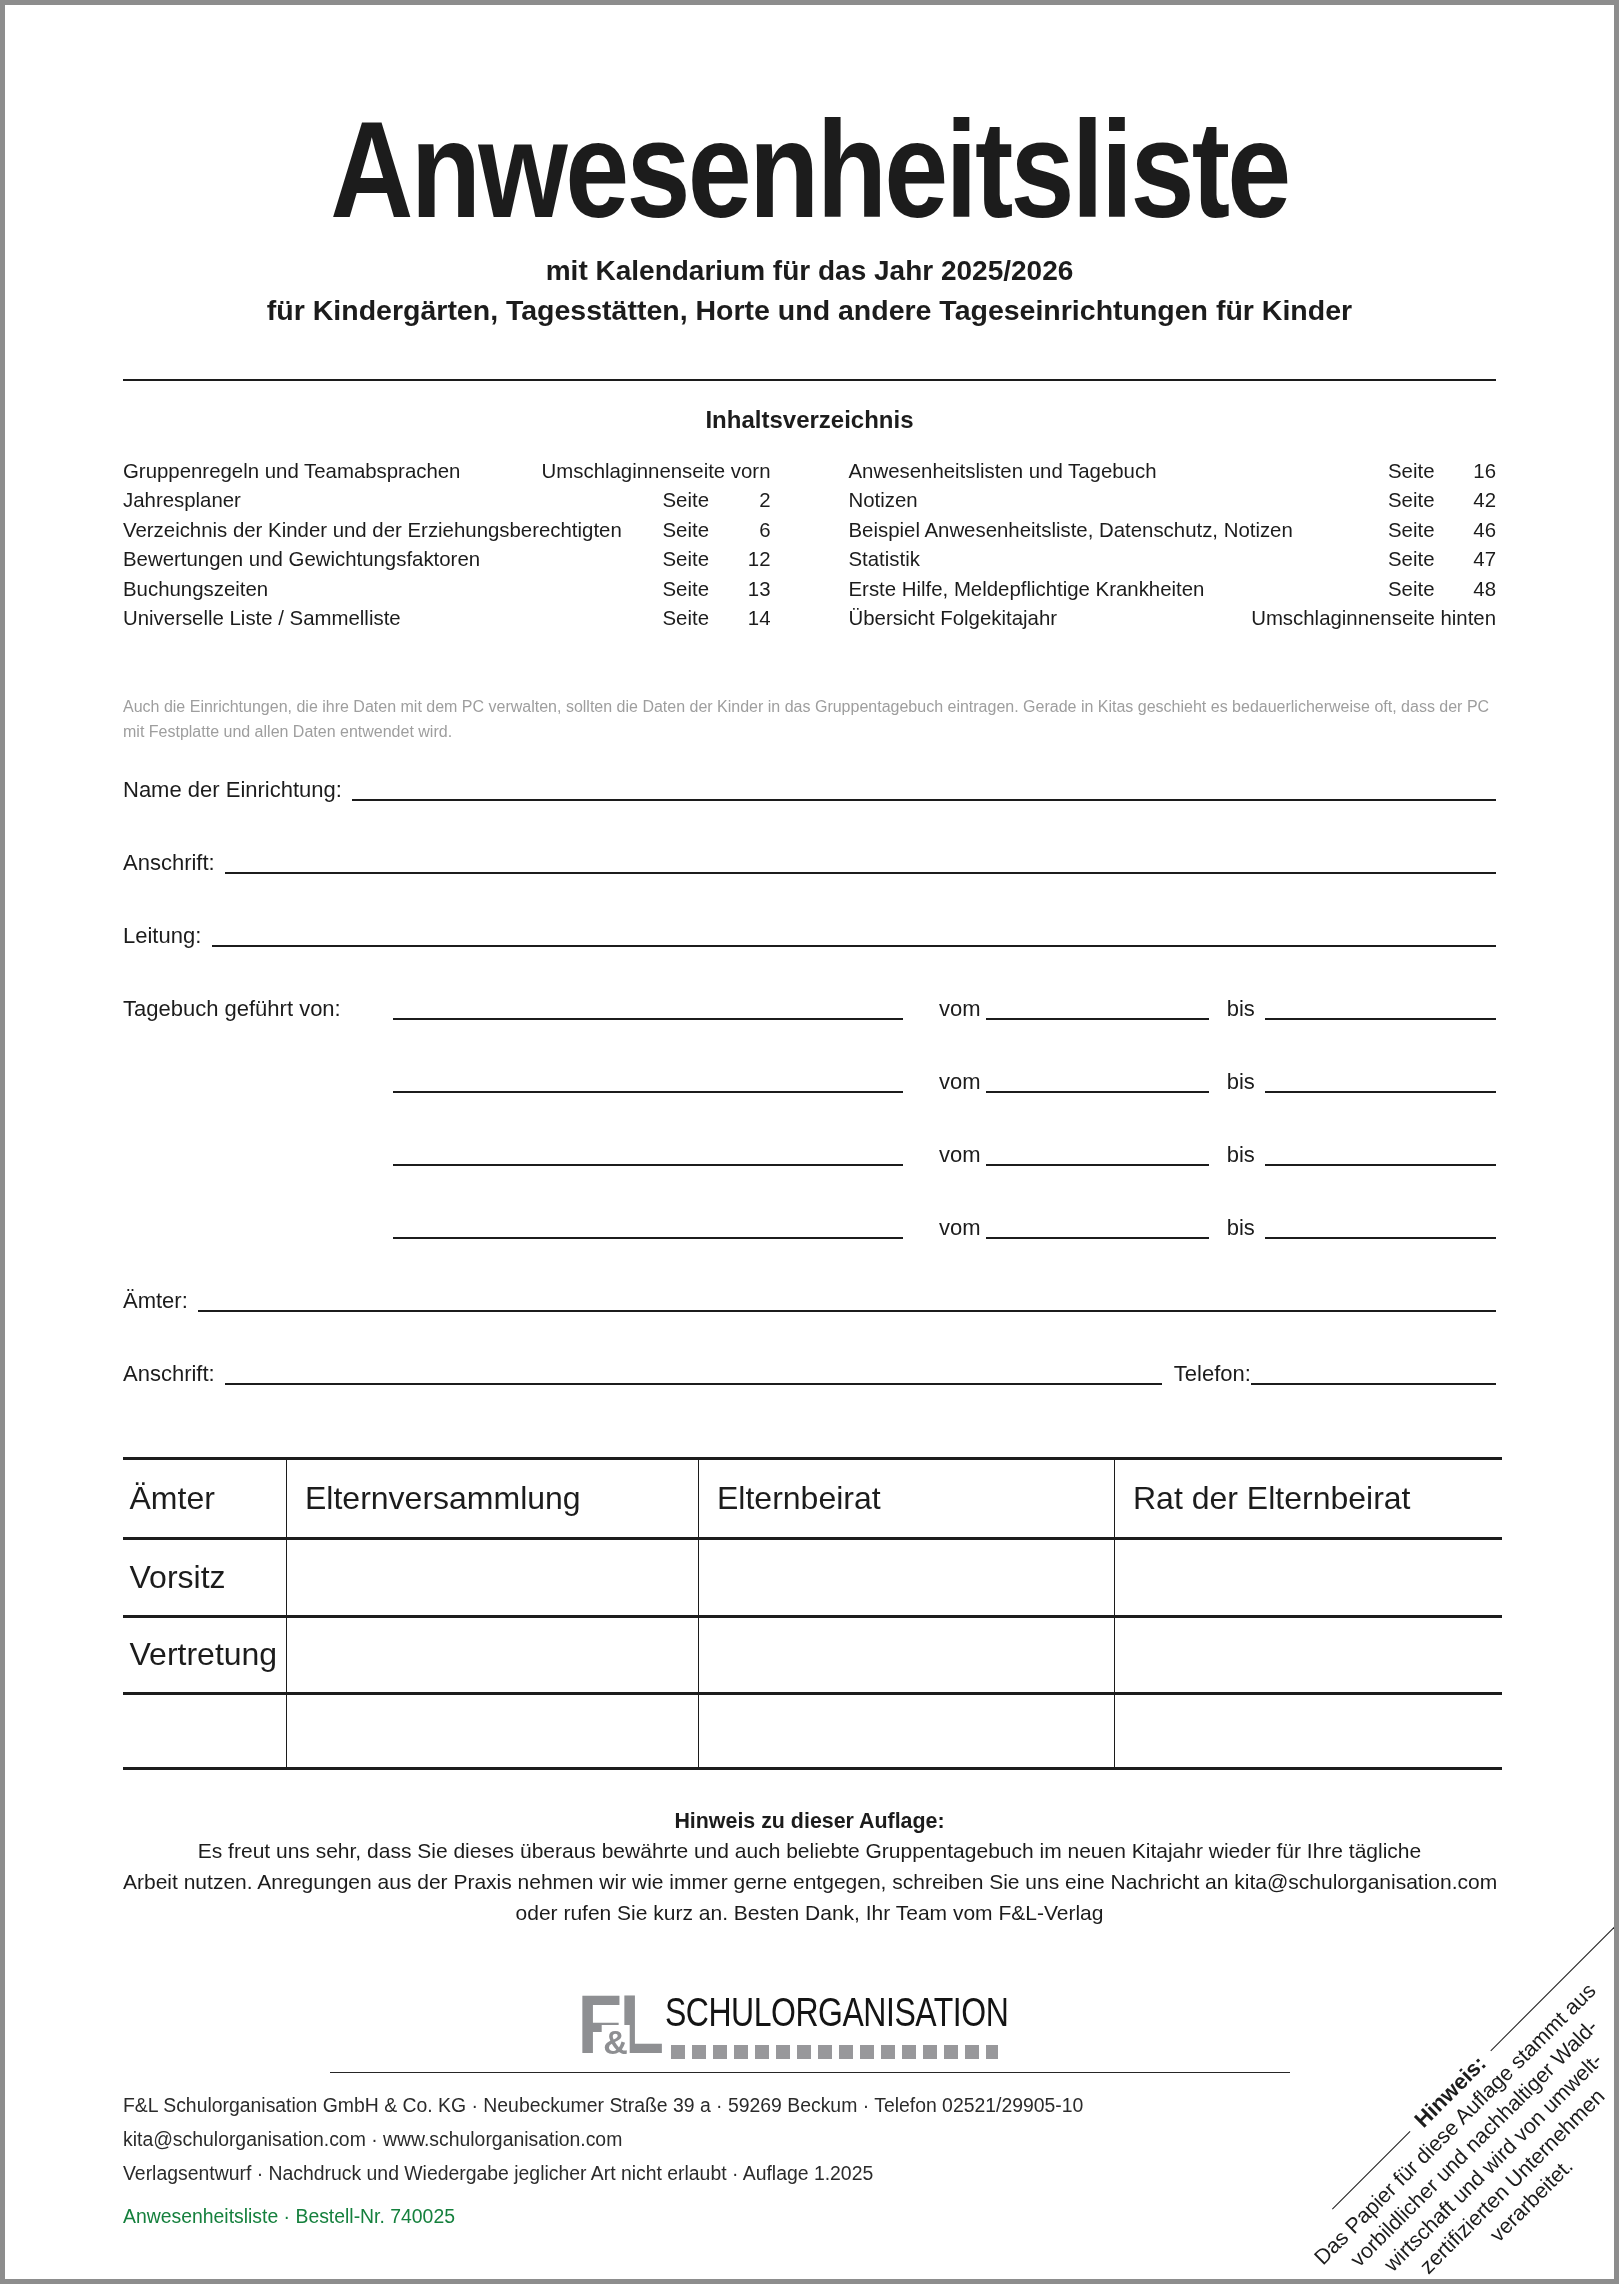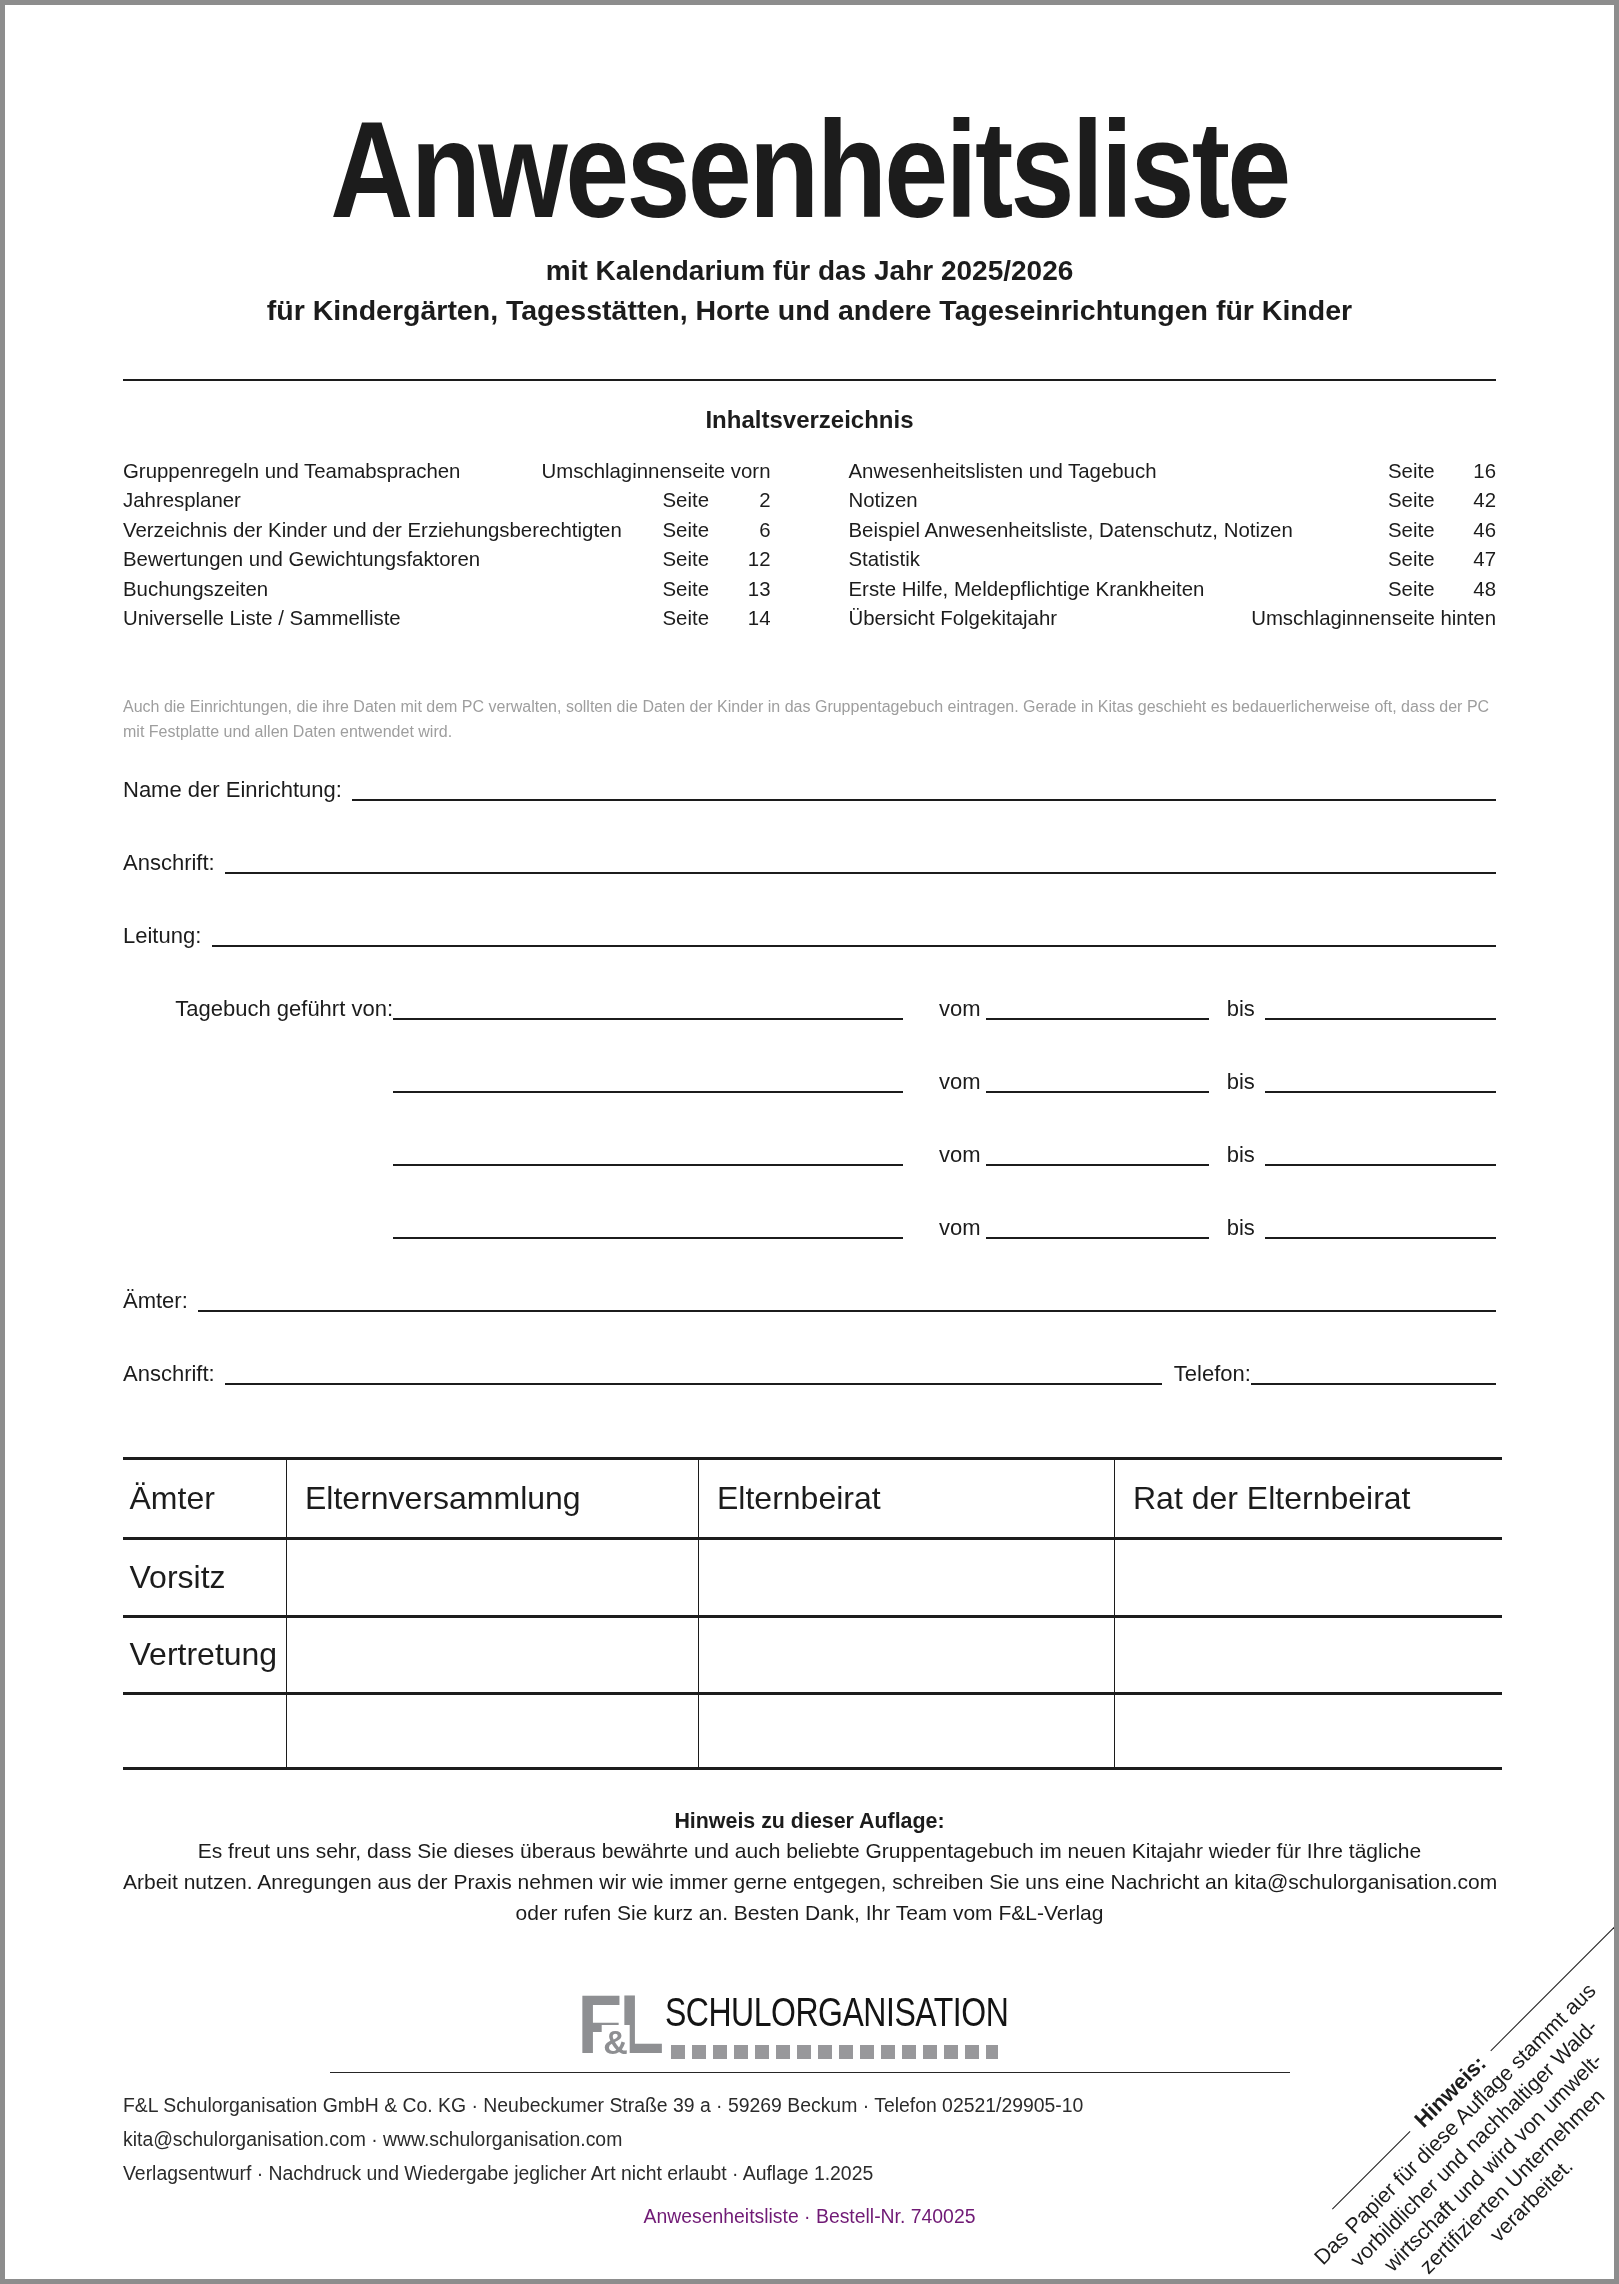--- a/index.html
+++ b/index.html
@@ -30,21 +30,21 @@
   .toc-ref { margin-left:auto; text-align:right; white-space:nowrap; }
 
   
   .pc-note { margin-top:60px; font-size:16px; line-height:25px; color:#9e9e9e; }
 
   
   .f-row { display:flex; align-items:flex-end; height:36px; margin-top:37px; font-size:22px; }
   .f-row.first { margin-top:21.4px; }
   .f-label { white-space:nowrap; padding-right:10.4px; line-height:1.05; }
   .fline { flex:1; border-bottom:2.6px solid #1c1c1c; }
-  .tg-label { width:270px; line-height:1.05; white-space:nowrap;text-align:right; }
+  .tg-label { width:270px; line-height:1.05; white-space:nowrap; }
   .tg-spacer { width:270px; }
   .tg-line1 { width:510px; border-bottom:2.6px solid #1c1c1c; }
   .lbl-vom { margin-left:36px; line-height:1.05; }
   .vom-line { width:223px; margin-left:5.2px; border-bottom:2.6px solid #1c1c1c; }
   .lbl-bis { margin-left:18px; line-height:1.05; }
   .bis-line { flex:1; margin-left:10.4px; border-bottom:2.6px solid #1c1c1c; }
   .a2-line { width:937px; flex:none; border-bottom:2.6px solid #1c1c1c; }
   .lbl-tel { margin-left:11.7px; line-height:1.05; }
 
   
@@ -71,21 +71,21 @@
                 margin-left:6.5px; height:70px; }
   .logo-name { font-size:41px; letter-spacing:-0.6px; white-space:nowrap; color:#141414;
                transform:scaleX(0.78); transform-origin:0 50%; }
   .logo-dots { width:327px; height:13.6px; margin-left:6.5px;
                background:repeating-linear-gradient(90deg,#98989b 0 13.6px,transparent 13.6px 21px); }
 
   
   .footer-rule { border:none; border-top:1.9px solid #262626; width:960px; margin:13px auto 0; }
   .footer-line { text-align:left; font-size:19.4px; line-height:34px; color:#2b2b2b; white-space:nowrap; }
   .footer-line.first { margin-top:15.6px; }
-  .footer-order { text-align:center; font-size:19.4px; margin-top:14.3px; color:#701a75; }
+  .footer-order { font-size:19.4px; margin-top:14.3px; color:#15803d; }
 
   
   .corner-note { position:absolute; right:-194px; bottom:45px; width:648px;
                  transform:rotate(-45deg); text-align:center; color:#1c1c1c; }
   .corner-line-row { display:flex; align-items:center; height:27px; }
   .corner-gap { flex:1; }
   .corner-seg-left { width:110px; border-top:1.9px solid #1c1c1c; }
   .corner-seg-right { flex:1.4; border-top:1.9px solid #1c1c1c; }
   .corner-label { font-size:22px; font-weight:bold; padding:0 11.7px; }
   .corner-line { font-size:21.4px; line-height:27px; }

